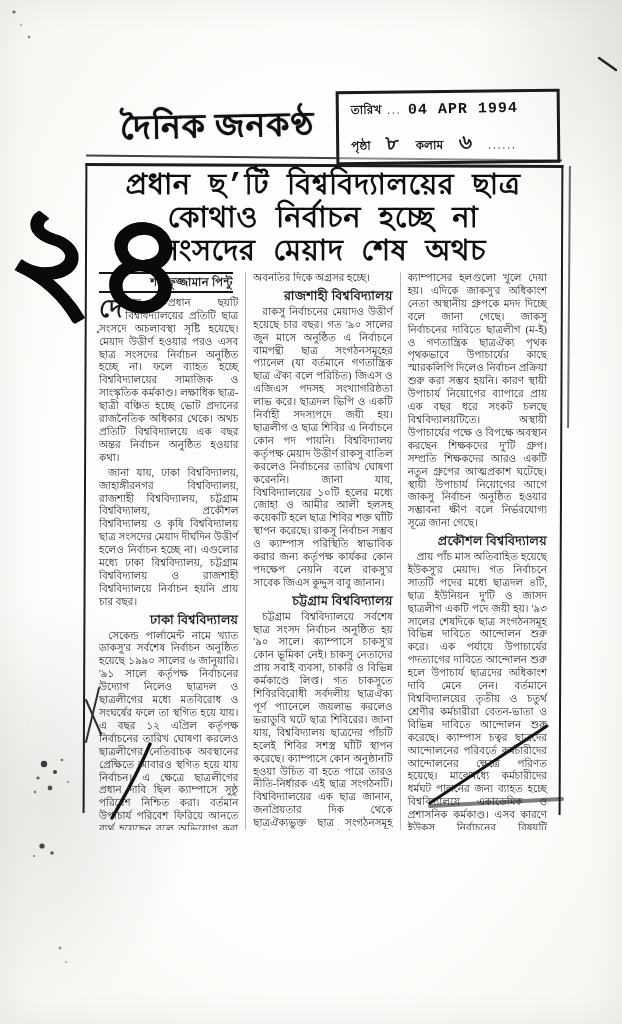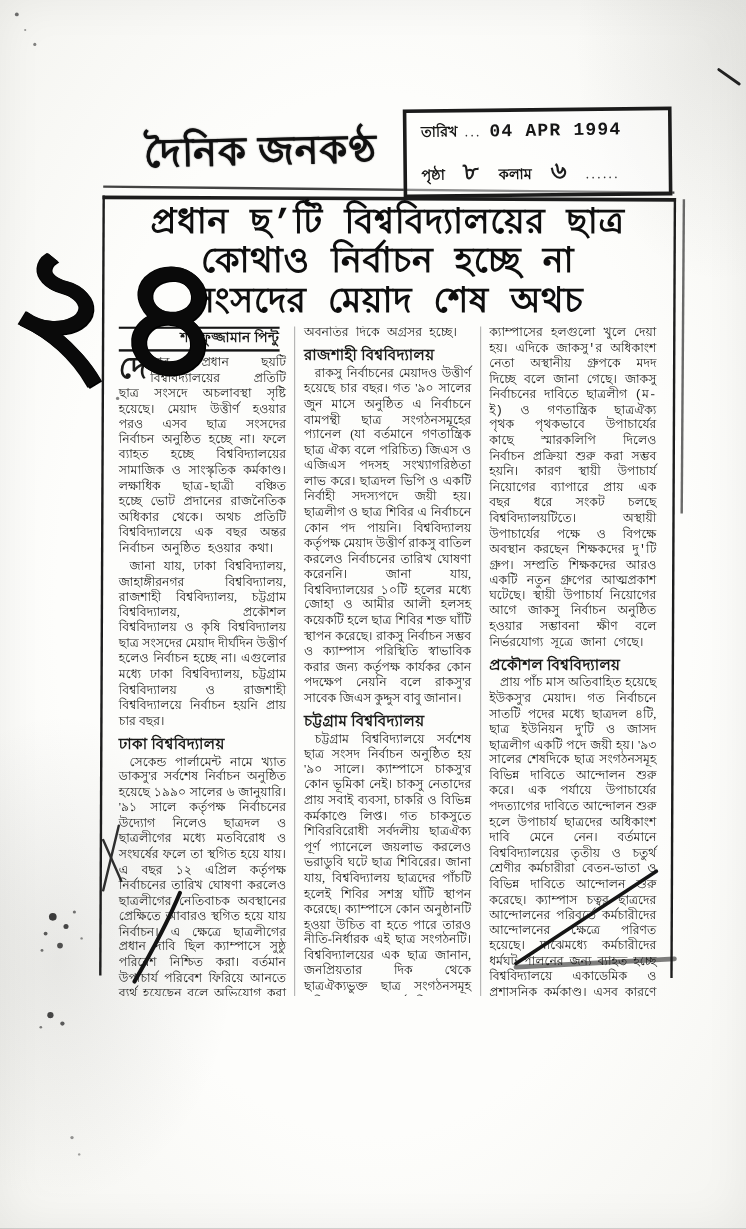--- a/index.html
+++ b/index.html
@@ -69,28 +69,28 @@
     flex:1 1 0; overflow:hidden; padding:0 7px; min-width:0;
     font-size:10.3px; line-height:12.9px; text-align:justify; color:#1a1a18;
   }
   .col + .col{border-left:1px solid rgba(20,20,20,.30);}
   .byline{
     width:96%; margin:0 0 4px 0; padding:2px 0 2px 0;
     border-top:2px solid #151515; border-bottom:2px solid #151515;
     font-weight:bold; font-size:11.5px; text-align:right; letter-spacing:.3px;
   }
   .para{margin:0 0 2px 0; text-indent:9px;}
-  .para.first{text-indent:0;font-family:Liberation Mono, monospace;}
+  .para.first{text-indent:0;}
   .para.center{text-indent:0;}
   .dropcap{
     float:left; font-size:25px; line-height:22px; font-weight:bold;
     padding:1px 3px 0 0;
   }
   .sec-heading{
-    font-size:12.6px; font-weight:bold; text-align:left;
+    font-size:12.6px; font-weight:bold; text-align:right;
     margin:5px 0 3px 0; text-indent:0; letter-spacing:.3px;
   }
   
   .hand-number{
     position:absolute; left:8px; top:192px; width:170px;
     font-size:138px; line-height:1; font-weight:bold; color:#0a0a0a;
     transform:rotate(5deg);
     font-family:"DejaVu Sans", sans-serif;
     text-shadow:1px 1px 0 #000, -1px 0 0 #000;
     pointer-events:none;

